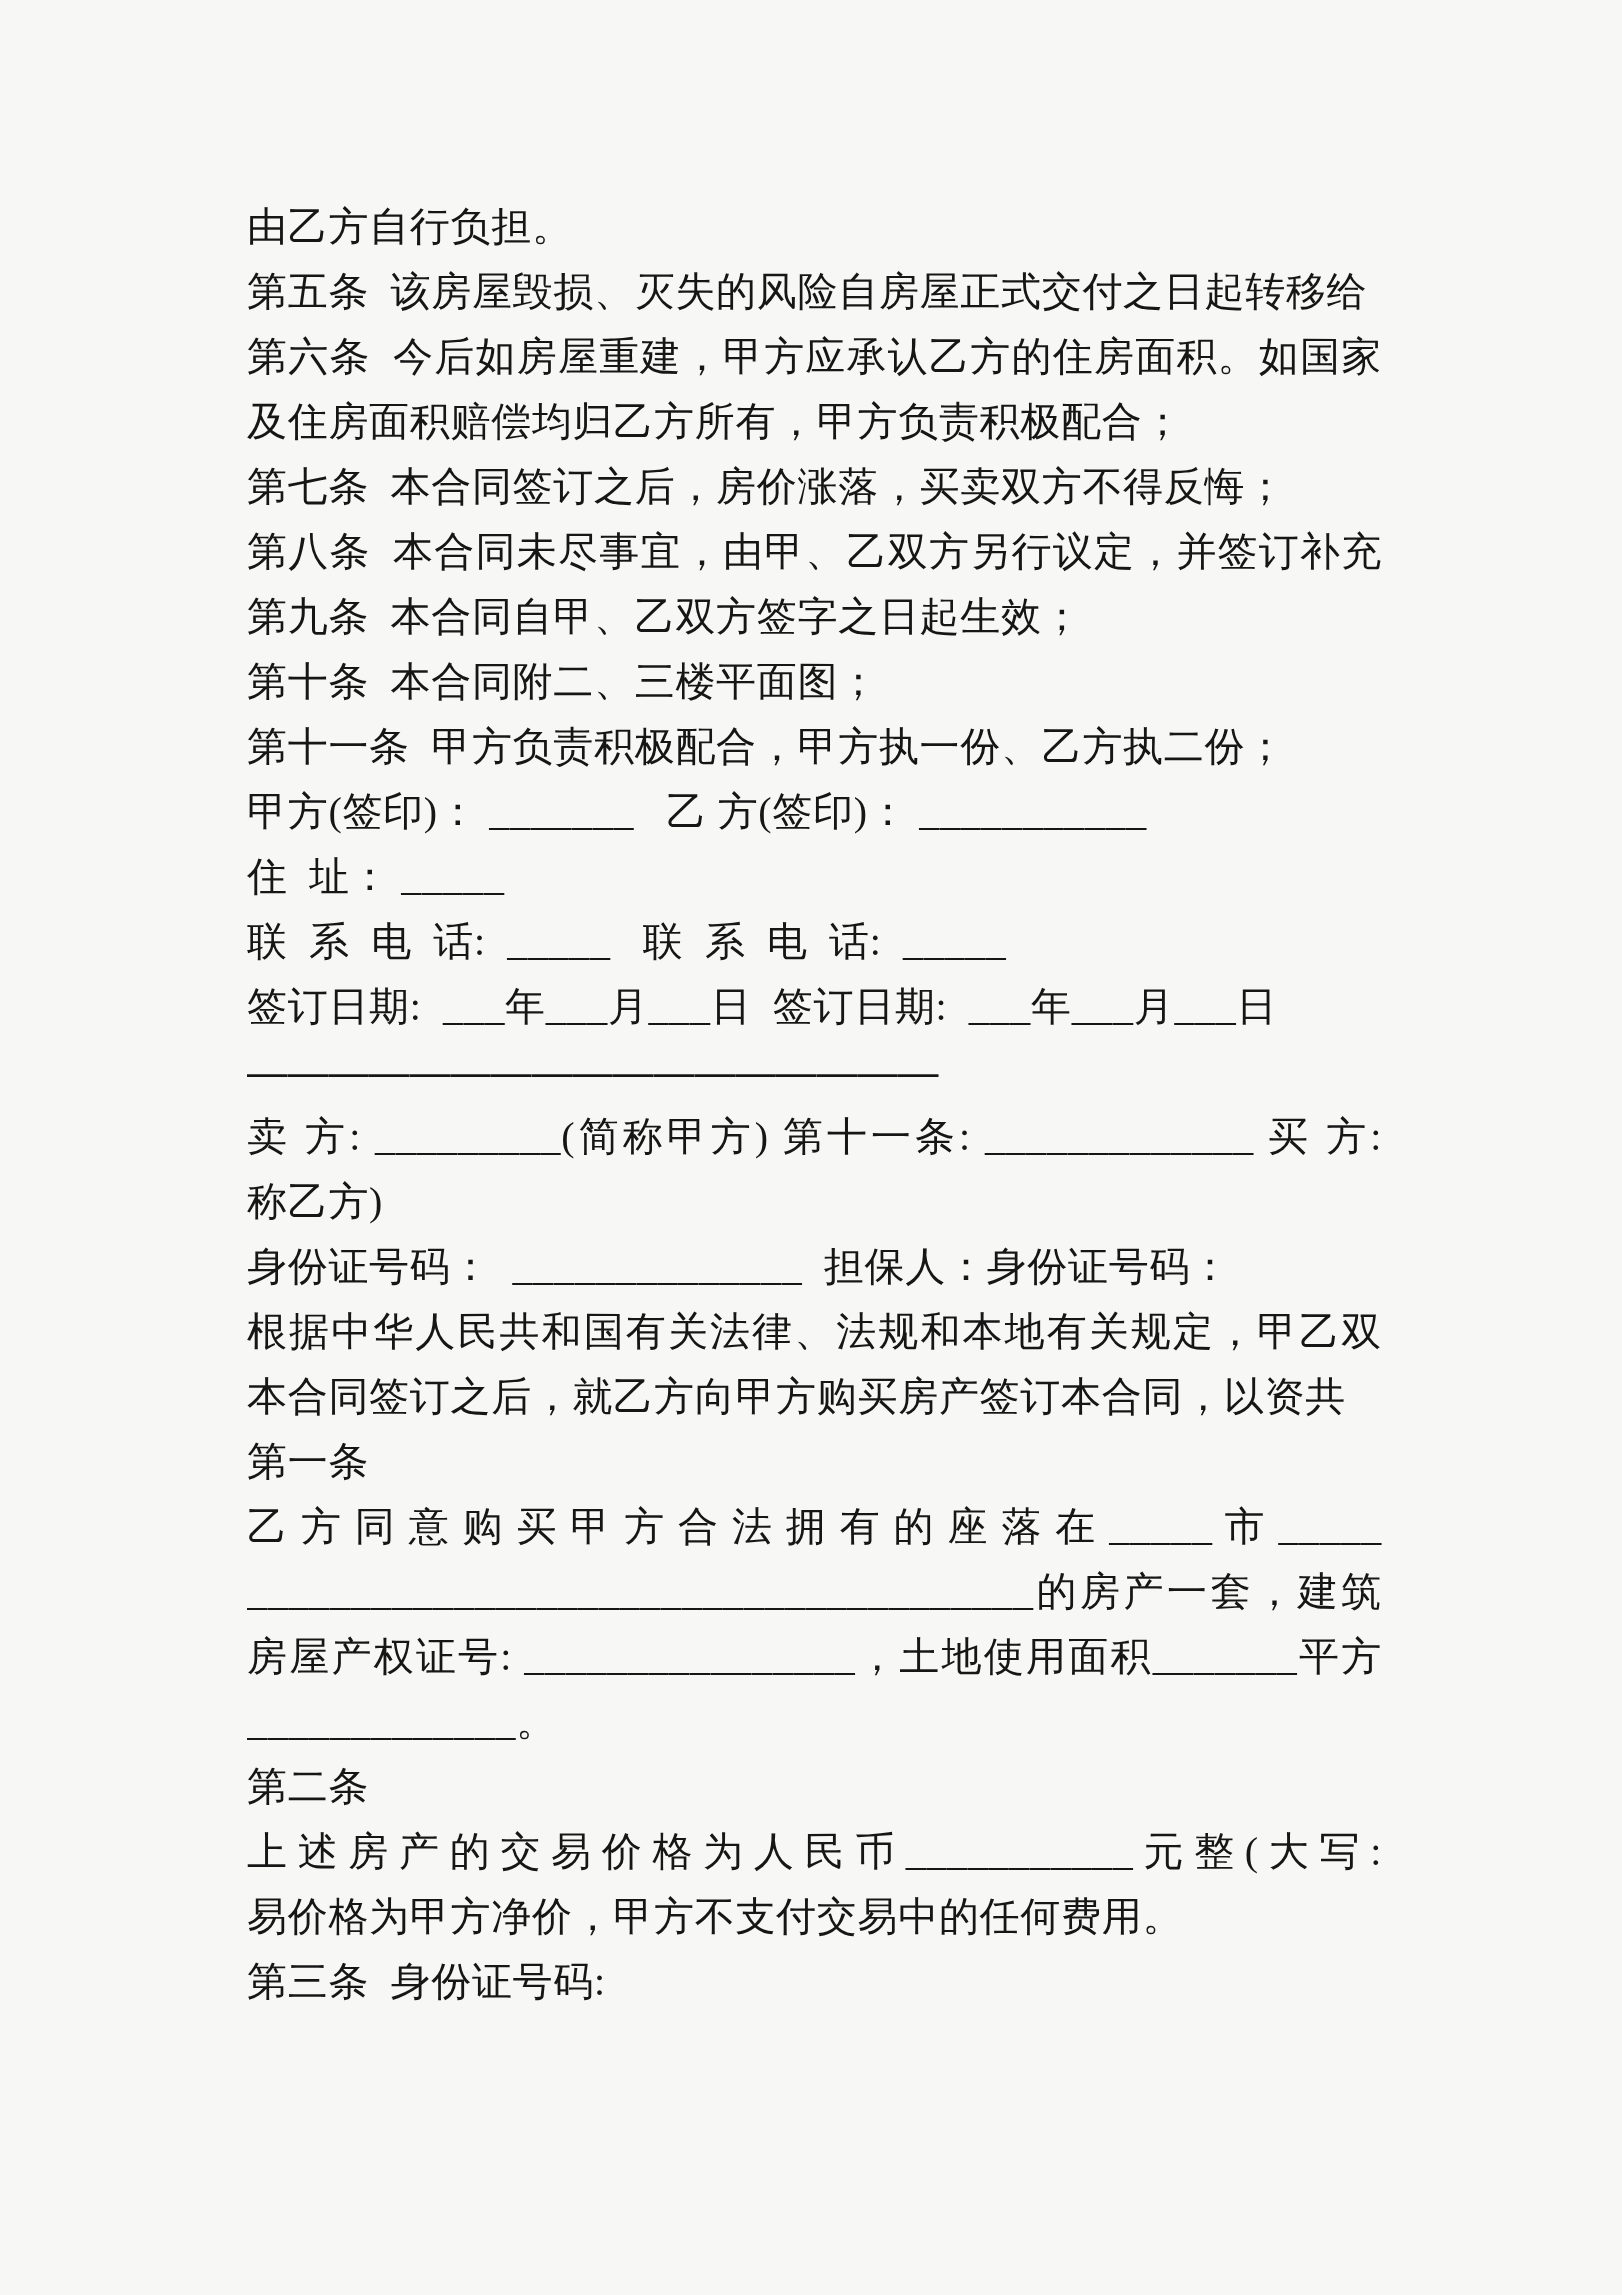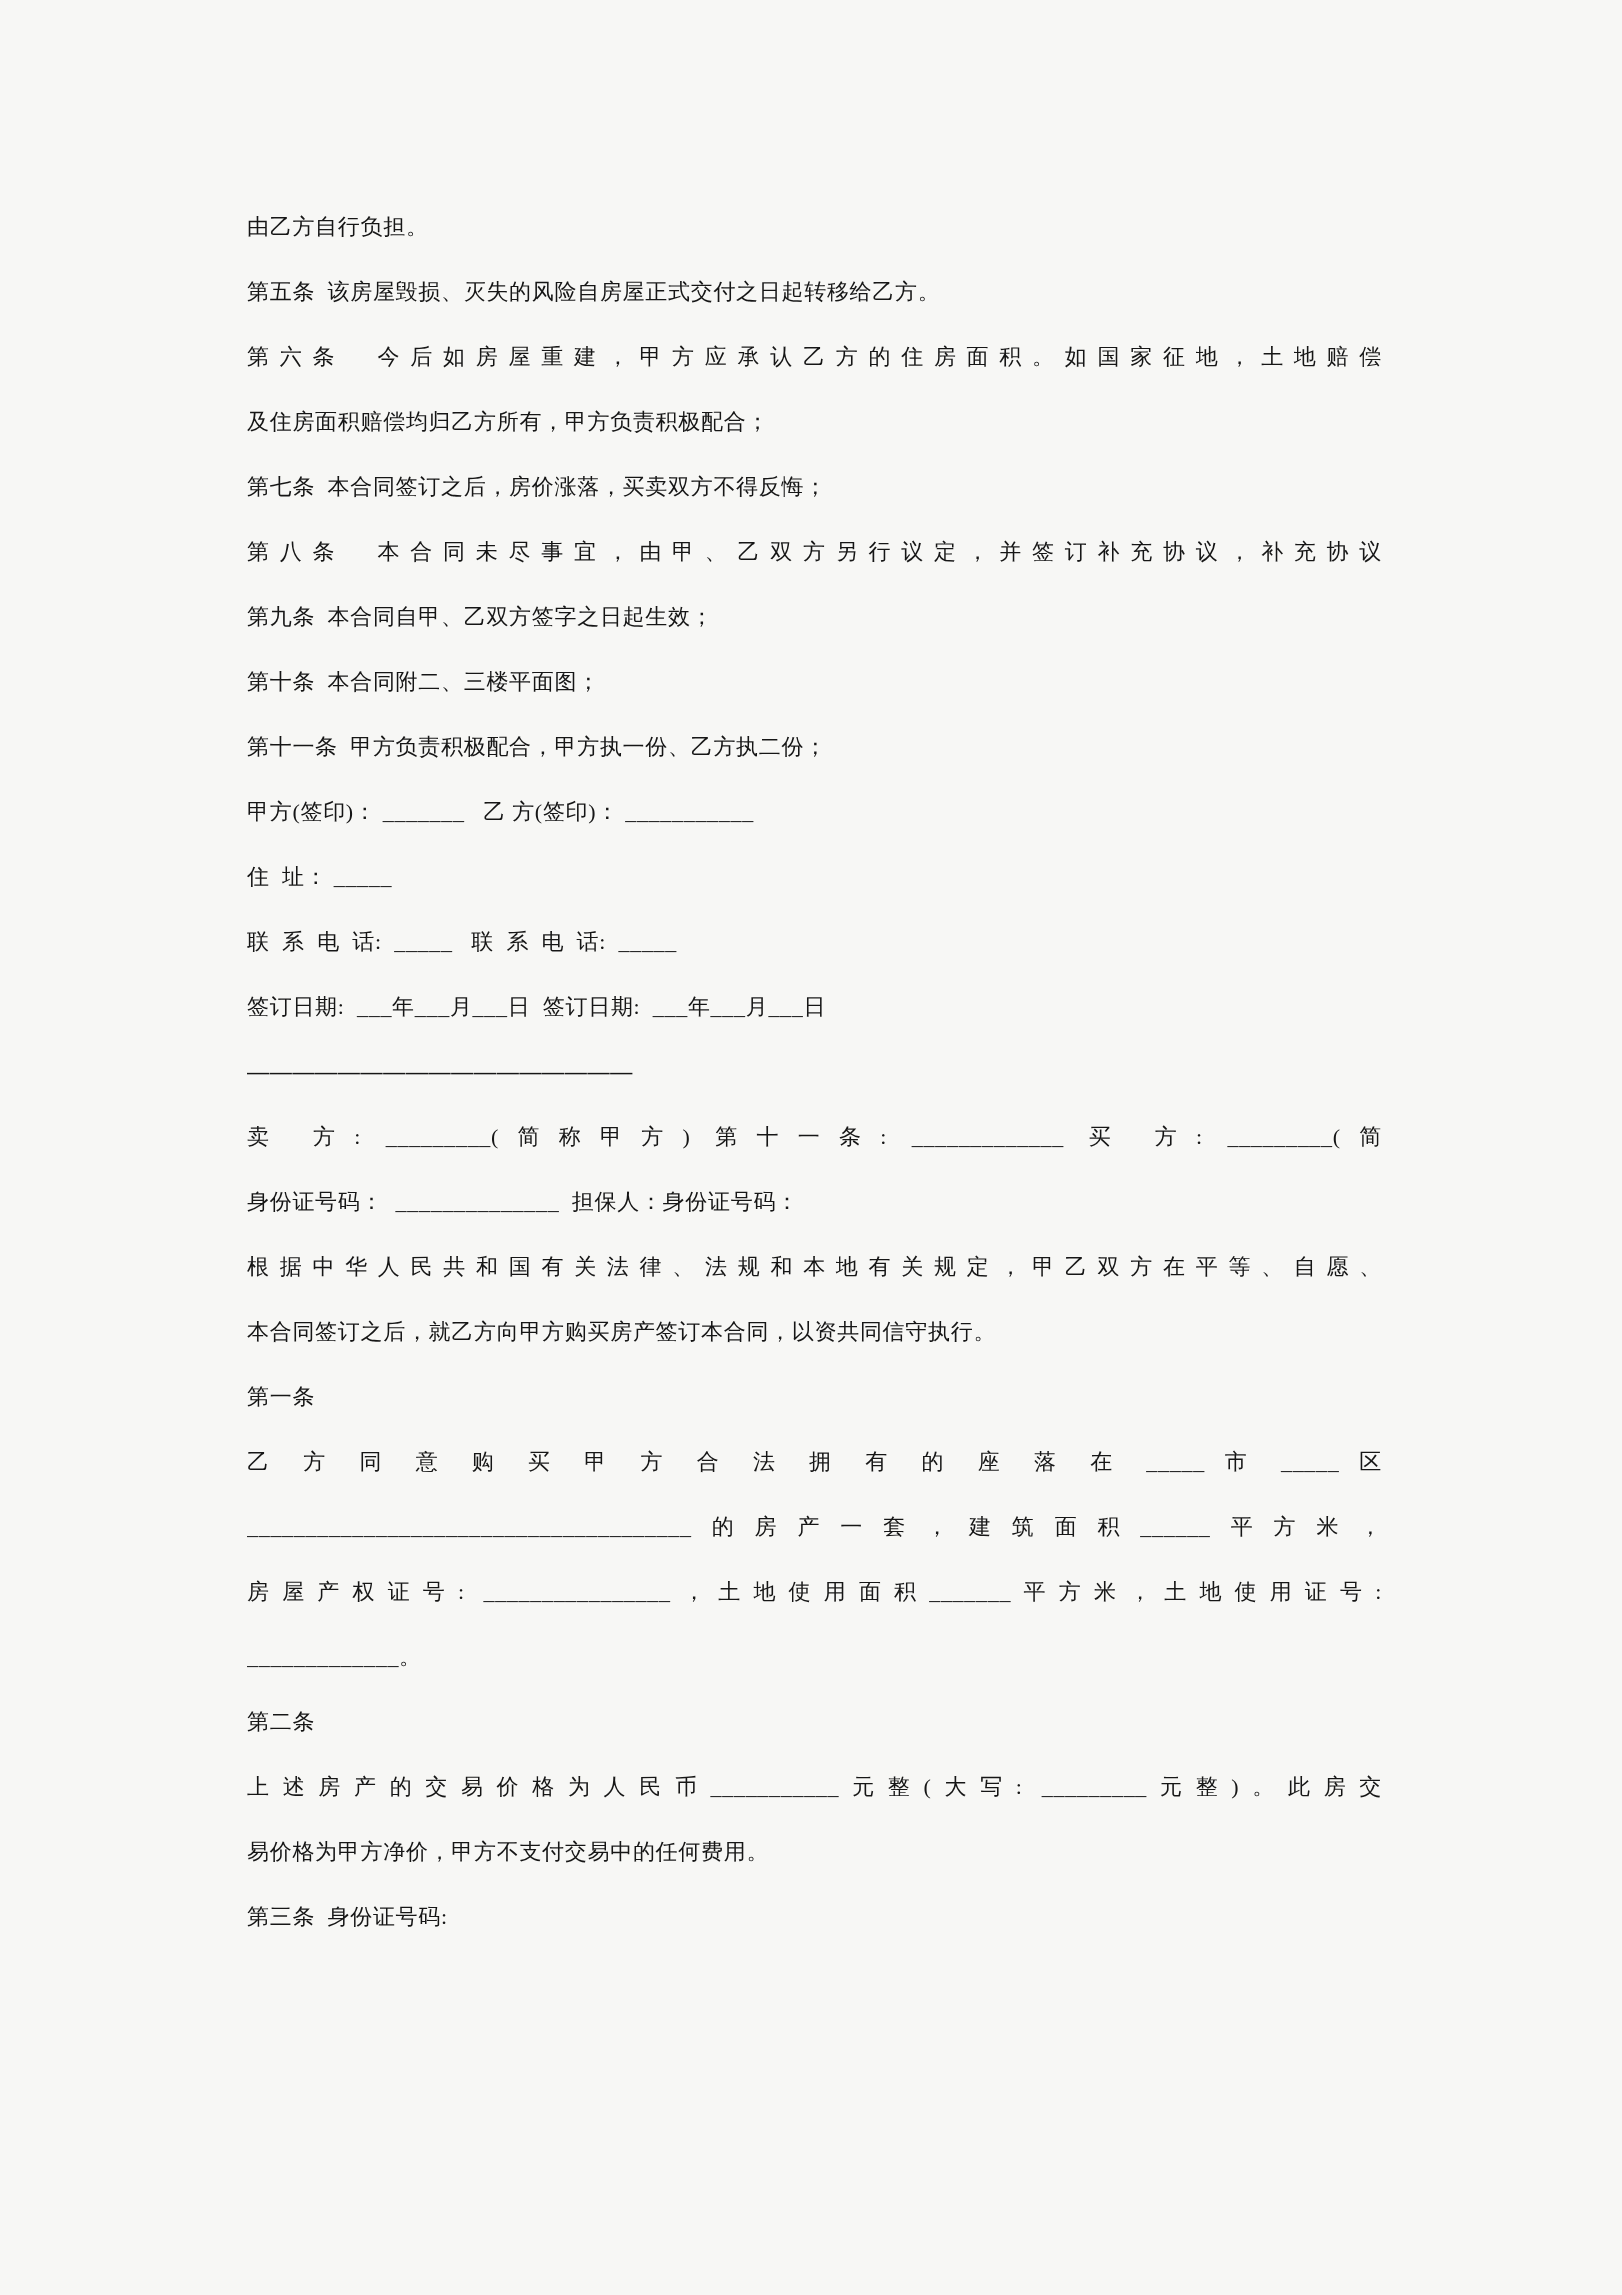--- a/index.html
+++ b/index.html
@@ -10,21 +10,21 @@
     overflow: hidden;
   }
   .page {
     position: absolute;
     left: 0; top: 0;
     width: 1623px;
     height: 2295px;
     box-sizing: border-box;
     padding: 194px 241px 0 247px;
     font-family: "Liberation Serif", "DejaVu Serif", serif;
-    font-size: 22px;
+    font-size: 40px;
     letter-spacing: 0.7px;
   }
   .line {
     height: 65px;
     line-height: 65px;
     white-space: pre-wrap;
     overflow: hidden;
   }
   .line.justify {
     text-align: justify;
@@ -47,20 +47,21 @@
       <div class="line justify">第八条  本合同未尽事宜，由甲、乙双方另行议定，并签订补充协议，补充协议</div>
       <div class="line">第九条  本合同自甲、乙双方签字之日起生效；</div>
       <div class="line">第十条  本合同附二、三楼平面图；</div>
       <div class="line">第十一条  甲方负责积极配合，甲方执一份、乙方执二份；</div>
       <div class="line">甲方(签印)： _______   乙 方(签印)： ___________</div>
       <div class="line">住  址： _____</div>
       <div class="line">联  系  电  话:  _____   联  系  电  话:  _____</div>
       <div class="line">签订日期:  ___年___月___日  签订日期:  ___年___月___日</div>
       <div class="line divider">—————————————————</div>
       <div class="line justify">卖 方: _________(简称甲方) 第十一条: _____________ 买 方: _________(简</div>
+      <div class="line">称乙方)</div>
       <div class="line">身份证号码：  ______________  担保人：身份证号码：</div>
       <div class="line justify">根据中华人民共和国有关法律、法规和本地有关规定，甲乙双方在平等、自愿、</div>
       <div class="line">本合同签订之后，就乙方向甲方购买房产签订本合同，以资共同信守执行。</div>
       <div class="line">第一条</div>
       <div class="line justify">乙 方 同 意 购 买 甲 方 合 法 拥 有 的 座 落 在 _____ 市 _____ 区</div>
       <div class="line justify">______________________________________的房产一套，建筑面积______平方米，</div>
       <div class="line justify">房屋产权证号: ________________，土地使用面积_______平方米，土地使用证号:</div>
       <div class="line">_____________。</div>
       <div class="line">第二条</div>
       <div class="line justify">上述房产的交易价格为人民币___________元整(大写: _________元整)。此房交</div>

